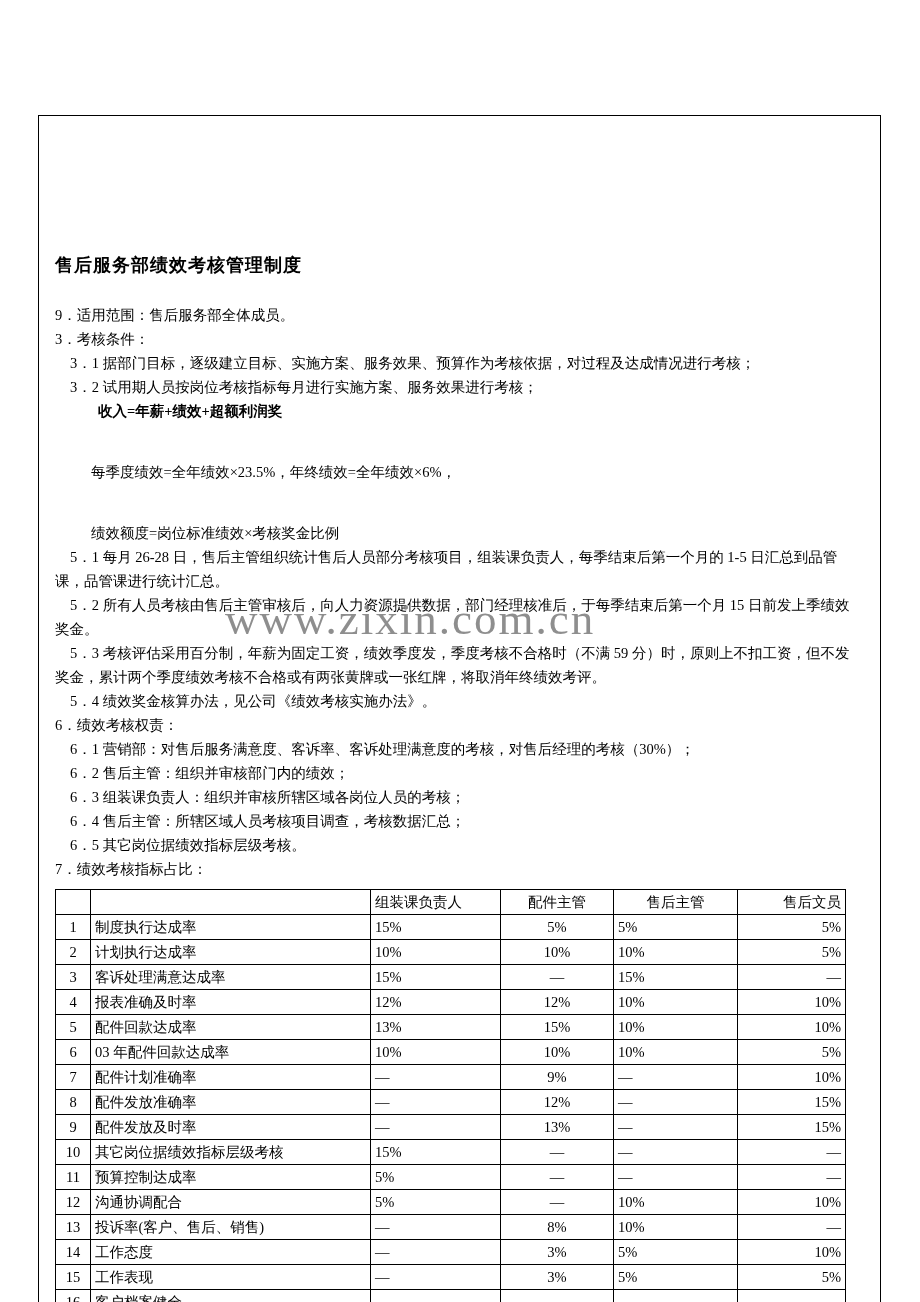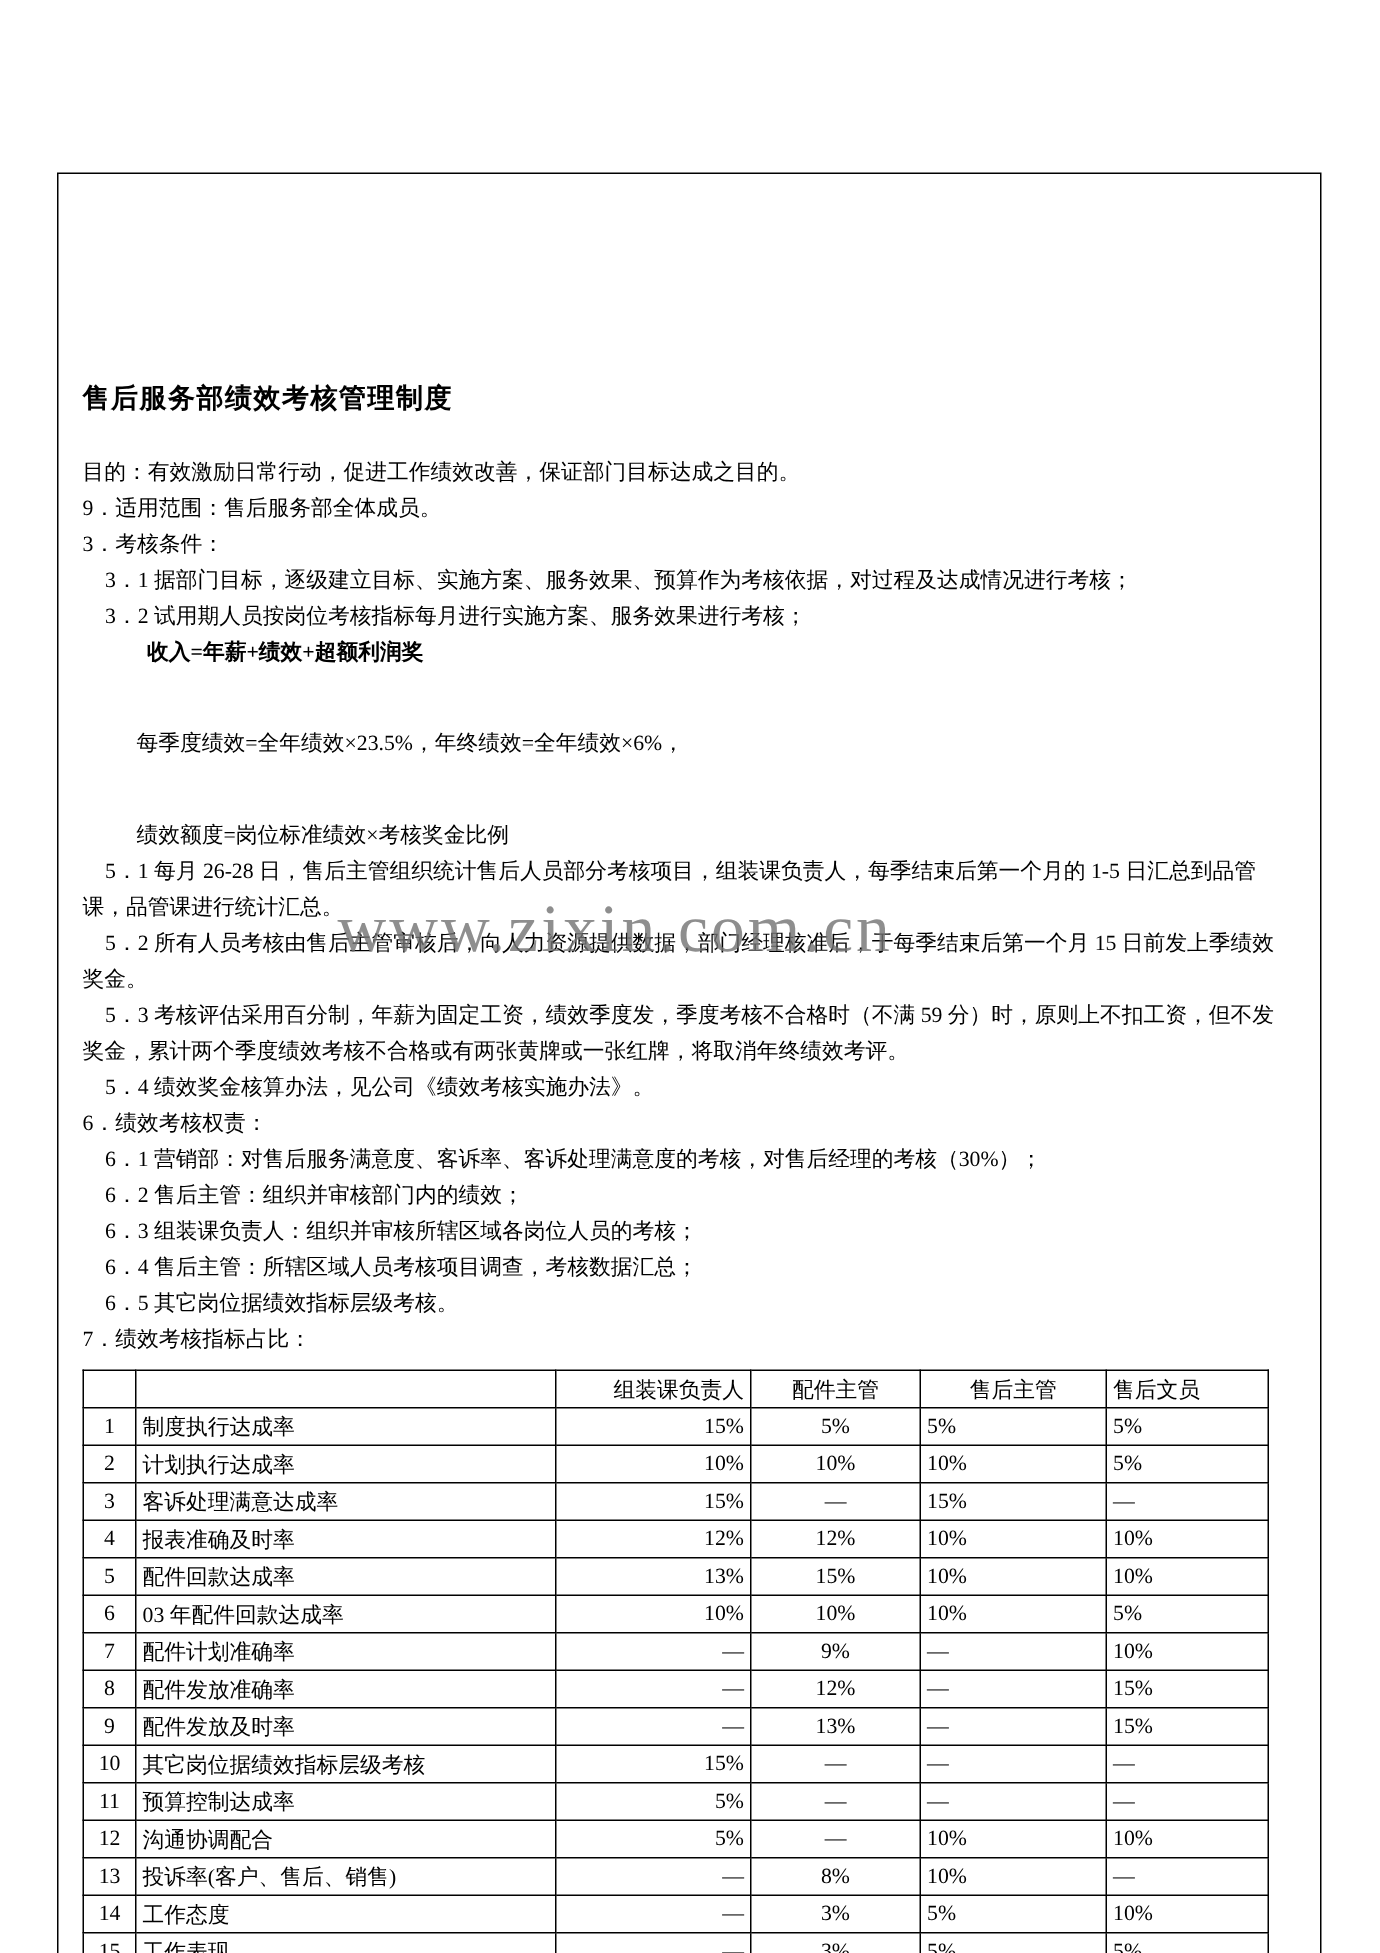--- a/index.html
+++ b/index.html
@@ -24,37 +24,36 @@
   .indent-3{margin-left:43px;font-weight:bold;}
   table.kpi{
     border-collapse:collapse;table-layout:fixed;width:790px;margin-top:8px;font-size:14.5px;
   }
   table.kpi th,table.kpi td{
     border:1px solid #000;height:25px;padding:0 4px;font-weight:normal;
     overflow:hidden;white-space:nowrap;box-sizing:border-box;
   }
   .col-0{width:35px;text-align:center;}
   .col-1{width:280px;text-align:left;padding-left:8px;}
-  .col-2{width:130px;text-align:right;}
+  .col-2{width:130px;text-align:left;}
   .col-3{width:113px;text-align:center;}
   .col-4{width:124px;}
-  .col-5{width:108px;text-align:left;}
+  .col-5{width:108px;text-align:right;}
   .watermark{
     position:absolute;left:225px;top:594px;font-size:45px;line-height:50px;
     color:#737373;opacity:.8;letter-spacing:2px;pointer-events:none;
     font-family:"Liberation Serif","DejaVu Serif",serif;
   }
 </style>
 </head>
 <body>
 
 <div class="doc-border">
   <h1 class="doc-title">售后服务部绩效考核管理制度</h1>
   <div id="paragraphs">
-      <p class="para indent-0">目的：有效激励日常行动，促进工作绩效改善，保证部门目标达成之目的。</p>
       <p class="para indent-0">9．适用范围：售后服务部全体成员。</p>
       <p class="para indent-0">3．考核条件：</p>
       <p class="para indent-1">3．1 据部门目标，逐级建立目标、实施方案、服务效果、预算作为考核依据，对过程及达成情况进行考核；</p>
       <p class="para indent-1">3．2 试用期人员按岗位考核指标每月进行实施方案、服务效果进行考核；</p>
       <p class="para indent-3">收入=年薪+绩效+超额利润奖</p>
       <p class="para indent-2">每季度绩效=全年绩效×23.5%，年终绩效=全年绩效×6%，</p>
       <p class="para indent-2">绩效额度=岗位标准绩效×考核奖金比例</p>
       <p class="para indent-1">5．1 每月 26-28 日，售后主管组织统计售后人员部分考核项目，组装课负责人，每季结束后第一个月的 1-5 日汇总到品管课，品管课进行统计汇总。</p>
       <p class="para indent-1">5．2 所有人员考核由售后主管审核后，向人力资源提供数据，部门经理核准后，于每季结束后第一个月 15 日前发上季绩效奖金。</p>
       <p class="para indent-1">5．3 考核评估采用百分制，年薪为固定工资，绩效季度发，季度考核不合格时（不满 59 分）时，原则上不扣工资，但不发奖金，累计两个季度绩效考核不合格或有两张黄牌或一张红牌，将取消年终绩效考评。</p>

